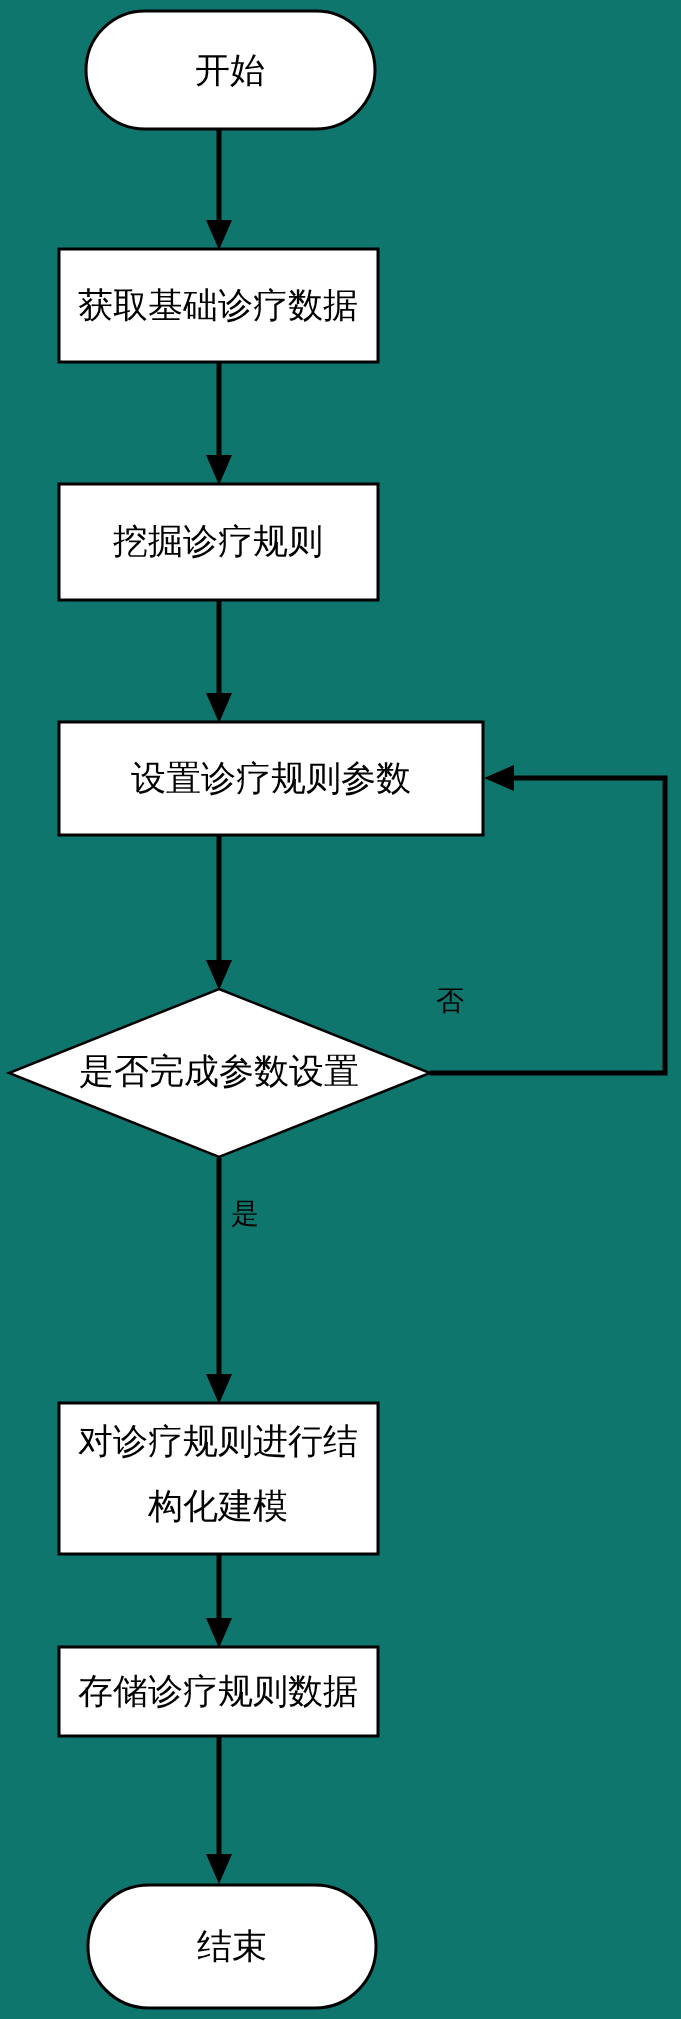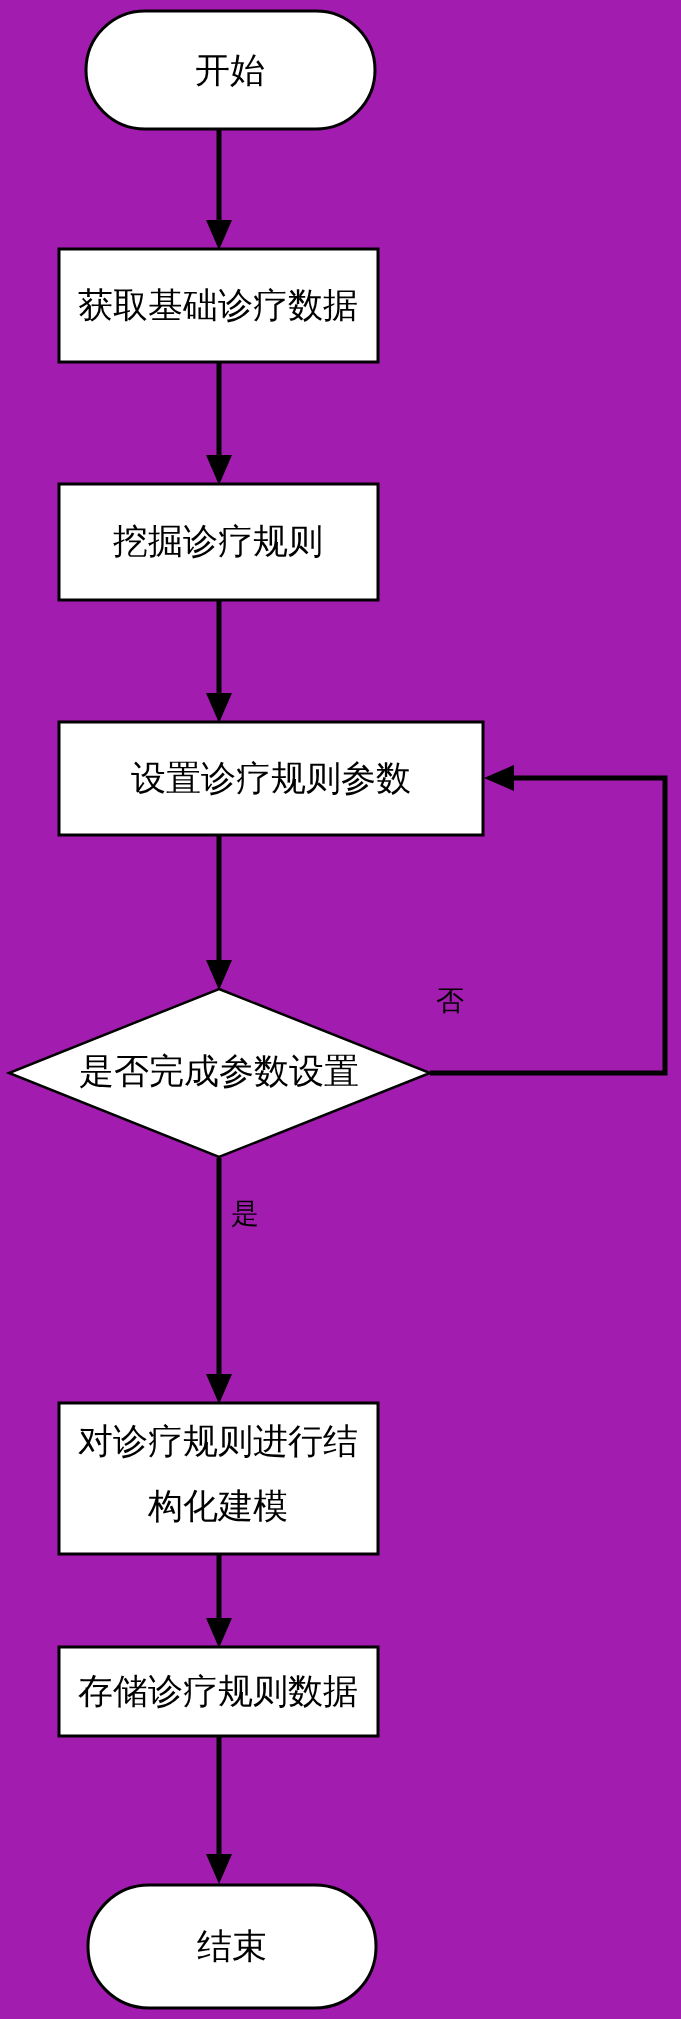--- a/index.html
+++ b/index.html
@@ -4,21 +4,21 @@
 <style>
   html, body {
     margin: 0;
     padding: 0;
     background: #ffffff;
   }
   #canvas {
     position: relative;
     width: 681px;
     height: 2019px;
-    background: #a21caf;
+    background: #0f766e;
     overflow: hidden;
     font-family: "DejaVu Sans", "Liberation Sans", sans-serif;
   }
   #flow-svg {
     position: absolute;
     left: 0;
     top: 0;
     width: 681px;
     height: 2019px;
   }

